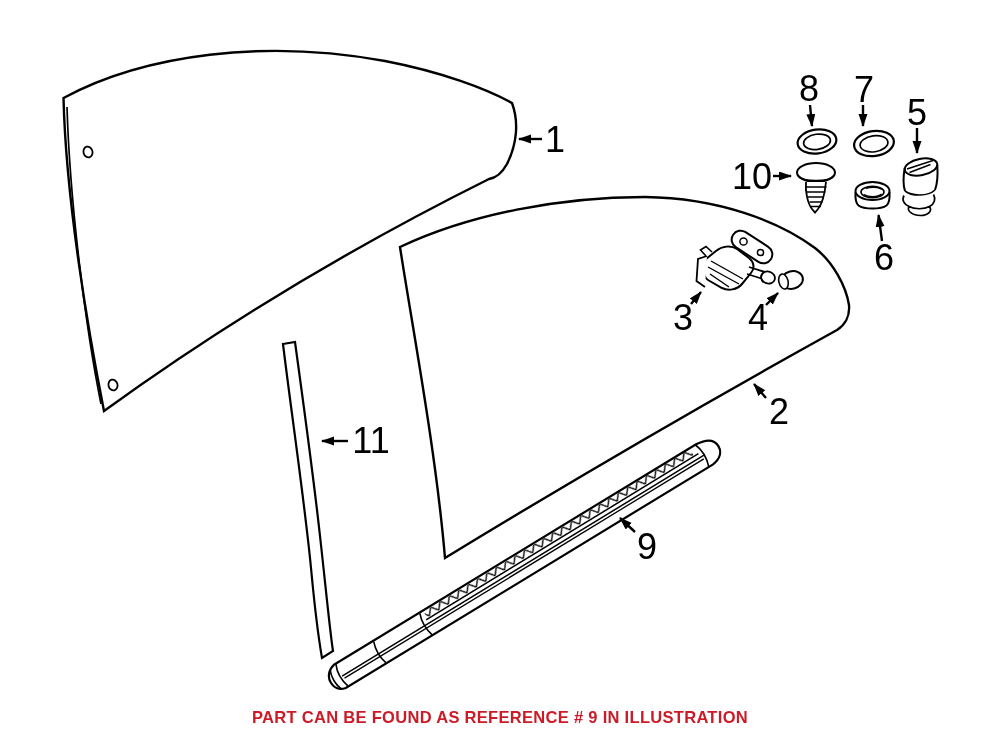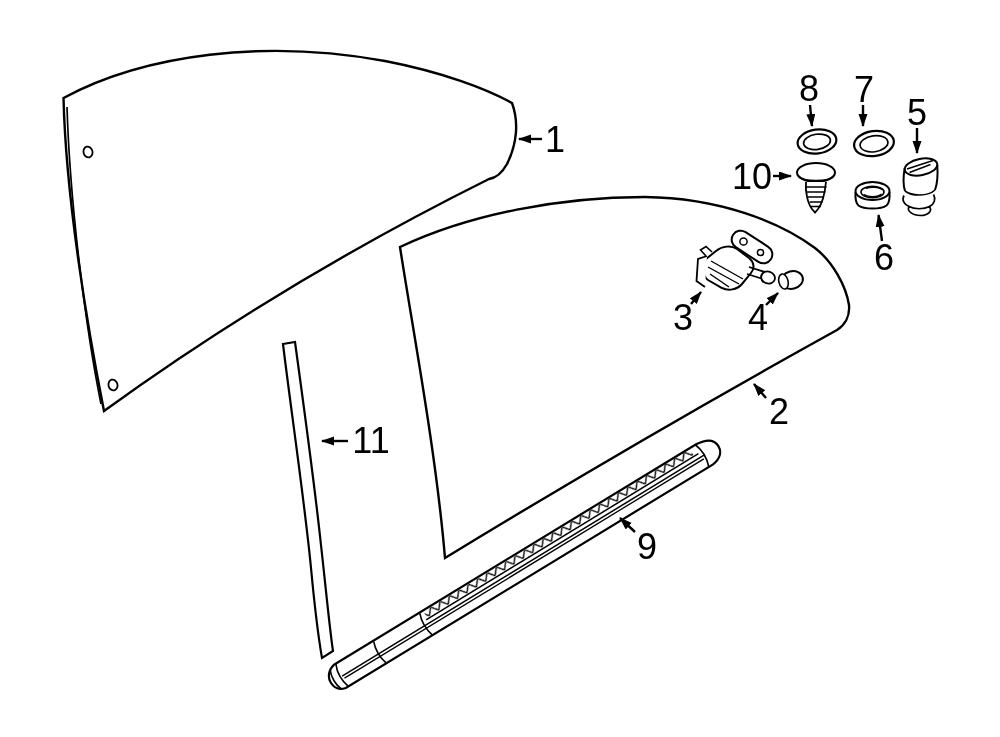--- a/index.html
+++ b/index.html
@@ -170,13 +170,14 @@
       <line x1="773" y1="176" x2="791" y2="176" stroke-width="2.4" marker-end="url(#ah)"></line>
       <text class="callout-label" stroke="none" x="752" y="176" dominant-baseline="central">10</text>
     </g>
     <g>
       <line x1="348" y1="441" x2="322" y2="441" stroke-width="2.4" marker-end="url(#ah)"></line>
       <text class="callout-label" stroke="none" x="371" y="440" dominant-baseline="central">11</text>
     </g>
   </g>
 </svg>
 
+<div class="notice" style="color: rgb(204, 27, 39);">PART CAN BE FOUND AS REFERENCE # 9 IN ILLUSTRATION</div>
 </div>
 
 </body></html>

